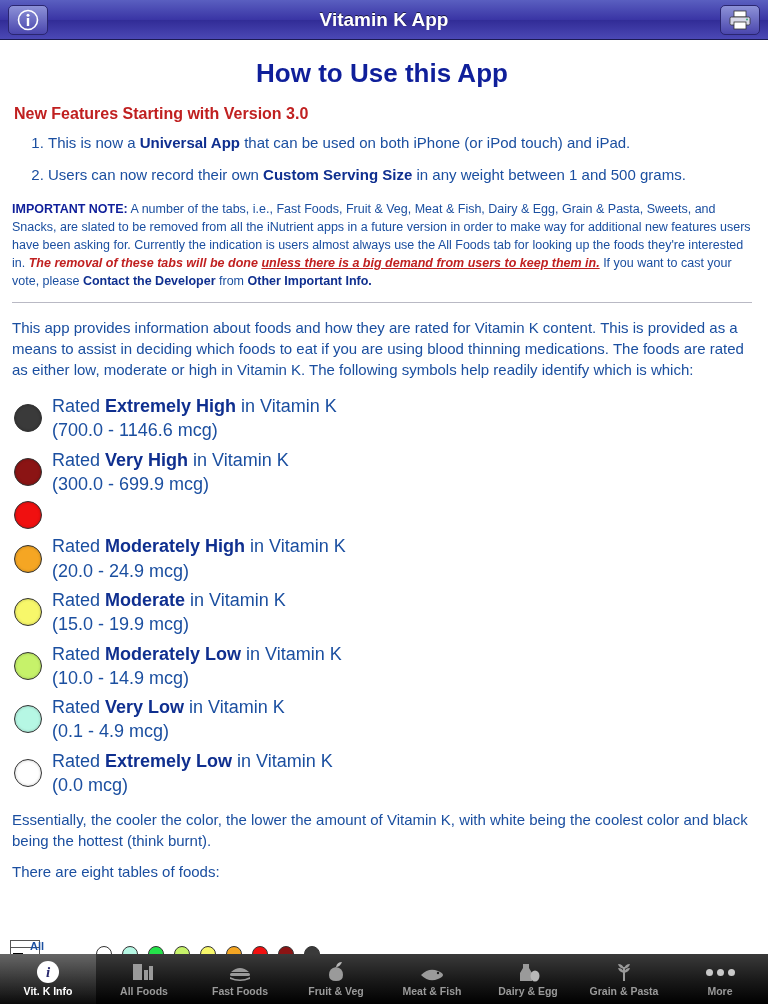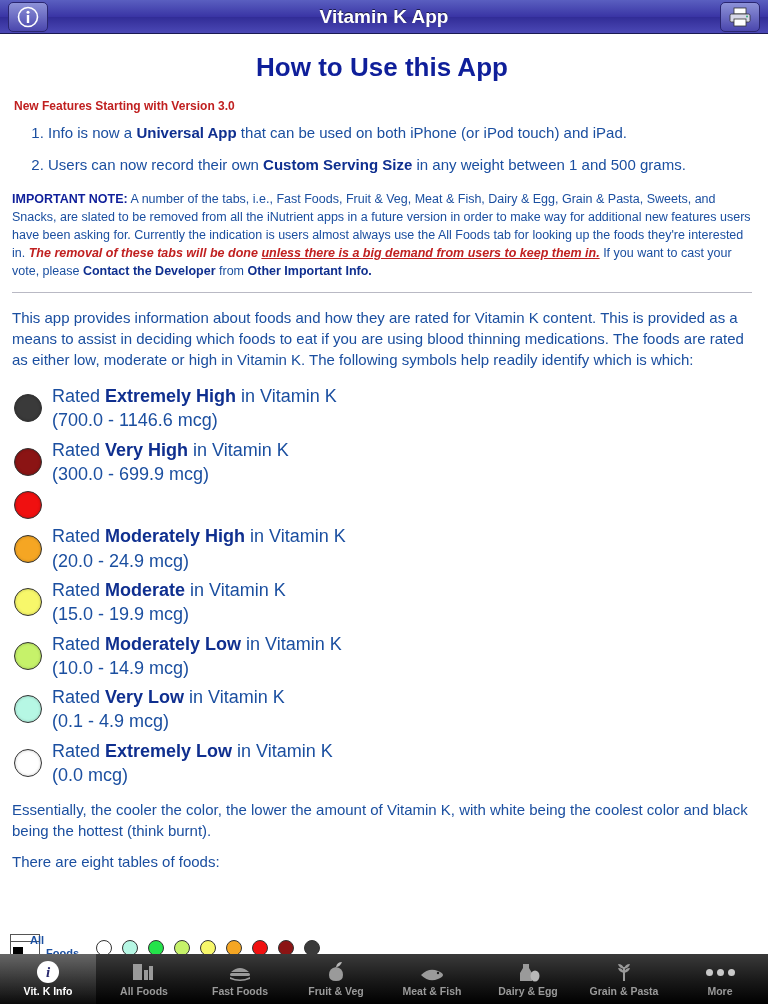--- a/index.html
+++ b/index.html
@@ -8,21 +8,21 @@
     width: 768px; height: 1004px;
     font-family: "Liberation Sans", sans-serif;
     background: #ffffff;
     color: #1b4fa0;
     overflow: hidden;
     position: relative;
   }
 
   
   .navbar {
-    height: 34px;
+    height: 40px;
     background: linear-gradient(to bottom, #5a5fc0 0%, #3a35a5 50%, #312c96 51%, #4b48b5 100%);
     border-bottom: 1px solid #1b1a52;
     display: flex;
     align-items: center;
     justify-content: space-between;
     padding: 0 8px;
     position: relative;
   }
   .nav-title {
     position: absolute;
@@ -53,21 +53,21 @@
   }
   h1.page-title {
     text-align: center;
     color: #0f1f9a;
     font-size: 26px;
     font-weight: bold;
     margin: 18px 0 16px 0;
   }
   h2.section-title {
     color: #c02020;
-    font-size: 12px;
+    font-size: 16px;
     font-weight: bold;
     margin: 0 0 10px 4px;
   }
   ol.features {
     margin: 0 0 14px 0;
     padding-left: 38px;
     color: #1b4fa0;
     font-size: 15px;
   }
   ol.features li {
@@ -232,21 +232,21 @@
 </div>
 
 <div class="content">
 
   <h1 class="page-title">How to Use this App</h1>
 
   <h2 class="section-title">New Features Starting with Version 3.0</h2>
 
   <ol class="features">
     <li>
-      <span>Info is now a </span><b>Universal App</b><span> that can be used on both iPhone (or iPod touch) and iPad.</span>
+      <span>This is now a </span><b>Universal App</b><span> that can be used on both iPhone (or iPod touch) and iPad.</span>
     </li>
     <li>
       <span>Users can now record their own </span><b>Custom Serving Size</b><span> in any weight between 1 and 500 grams.</span>
     </li>
   </ol>
 
   <p class="note">
     <span class="lead">IMPORTANT NOTE:</span><span> A number of the tabs, i.e., Fast Foods, Fruit &amp; Veg, Meat &amp; Fish, Dairy &amp; Egg, Grain &amp; Pasta, Sweets, and Snacks, are slated to be removed from all the iNutrient apps in a future version in order to make way for additional new features users have been asking for. Currently the indication is users almost always use the All Foods tab for looking up the foods they're interested in. </span><span class="warn">The removal of these tabs will be done </span><span class="warn"><u>unless there is a big demand from users to keep them in.</u></span><span> If you want to cast your vote, please </span><span class="link">Contact the Developer</span><span> from </span><span class="link">Other Important Info.</span>
   </p>
 

